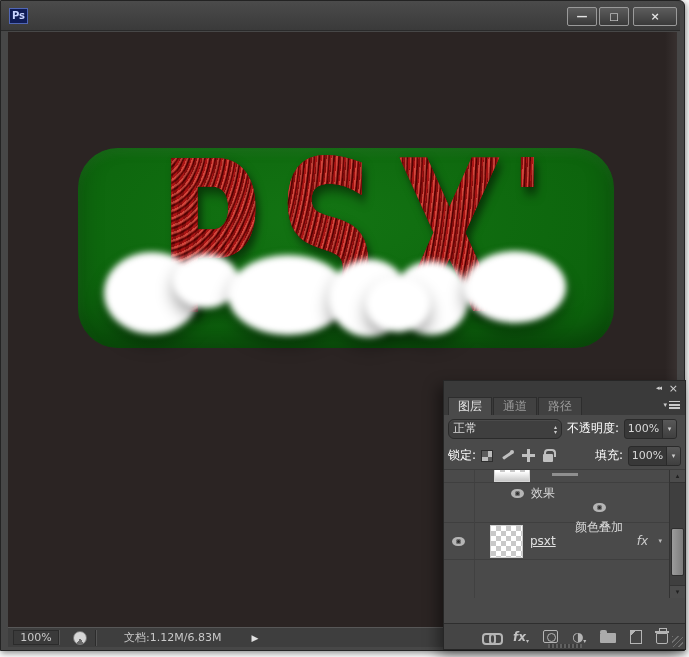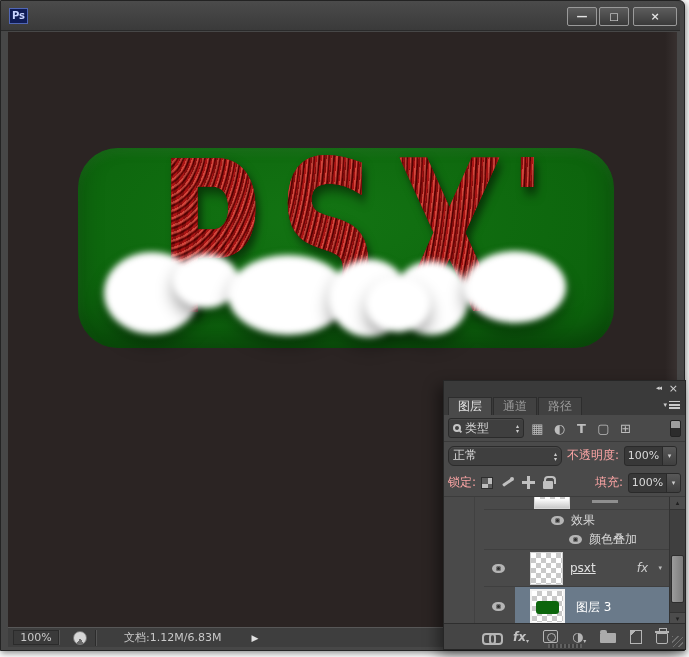--- a/index.html
+++ b/index.html
@@ -99,21 +99,21 @@
                  position:relative; margin-right:4px; flex:none; }
   .search-icon::after { content:''; position:absolute; width:4px; height:2px;
                         background:#c5c5c5; transform:rotate(45deg); right:-3px; bottom:-2px; }
   .updown { margin-left:auto; display:flex; flex-direction:column; font-size:6px;
             line-height:5px; color:#cccccc; text-align:center; }
   .ficon { font-size:13px; color:#bdbdbd; width:17px; text-align:center; }
   .ficon.ftype { font-weight:bold; }
   .filter-toggle { margin-left:auto; width:11px; height:17px;
                    background:linear-gradient(#9e9e9e 0 45%, #2c2c2c 45%);
                    border:1px solid #232323; border-radius:2px; }
-  .lbl { color:#fca5a5; }
+  .lbl { color:#ffffff; }
   .valbox { display:flex; align-items:center; height:20px; background:#383838;
             border:1px solid #2a2a2a; border-radius:3px; overflow:hidden; }
   .valbox .val { width:37px; text-align:center; font-size:11px; }
   .valbox .dd { width:14px; align-self:stretch; background:linear-gradient(#585858,#3f3f3f);
                 border-left:1px solid #2a2a2a; font-size:7px; line-height:19px;
                 text-align:center; color:#cccccc; }
   .lockicons { display:flex; align-items:center; gap:8px; }
   .lk { position:relative; width:13px; height:13px; flex:none; }
   .lk-checker { background:conic-gradient(#bdbdbd 25%, #5c5c5c 0 50%, #bdbdbd 0 75%, #5c5c5c 0);
                 background-size:12px 12px; width:12px; height:12px; border:1px solid #2e2e2e; }
@@ -124,38 +124,38 @@
   .lk-move { background:
                linear-gradient(#c0c0c0,#c0c0c0) center/13px 3px no-repeat,
                linear-gradient(#c0c0c0,#c0c0c0) center/3px 13px no-repeat; }
   .lk-lock { width:10px; }
   .lk-lock::before { content:''; position:absolute; left:1px; top:0; width:8px; height:6px;
                      border:2px solid #c0c0c0; border-bottom:none; border-radius:4px 4px 0 0; }
   .lk-lock::after { content:''; position:absolute; left:0; top:5px; width:10px; height:8px;
                     background:#c0c0c0; border-radius:1px; }
 
   .layer-list { position:relative; height:129px; background:#4a4a4a; border-top:1px solid #3c3c3c; overflow:hidden; }
-  .llist { position:absolute; left:0; top:0; right:16px; bottom:0;padding-left:40px; }
+  .llist { position:absolute; left:0; top:0; right:16px; bottom:0; }
   .gutter-line { position:absolute; left:30px; top:0; bottom:0; width:1px; background:#414141; }
   .eye { display:inline-block; width:13px; height:9px; background:#b5b5b5;
          border-radius:50%/55%; position:relative; flex:none; }
   .eye::after { content:''; position:absolute; left:4px; top:2px; width:5px; height:5px;
                 border-radius:50%; background:#2e2e2e; box-shadow:inset 0 0 0 1px #7a7a7a; }
   .checker { background-color:#fff;
              background-image:conic-gradient(#c9c9c9 25%, #ffffff 0 50%, #c9c9c9 0 75%, #ffffff 0);
              background-size:10px 10px; }
   .row-clip { position:relative; height:13px; border-bottom:1px solid #3f3f3f; }
   .clip-thumb { position:absolute; left:50px; top:0; width:36px; height:12px;
                 border:1px solid #d6d6d6; border-top:none; }
   .clip-thumb::after { content:''; position:absolute; left:0; right:0; bottom:0; height:9px;
                        background:linear-gradient(#fdfdfd,#c8c8c8); }
   .clip-dash { position:absolute; left:108px; top:3px; width:26px; height:3px; background:#8f8f8f; }
   .row-fx { height:20px; display:flex; align-items:center; gap:7px; }
   .row-fx.effects { padding-left:67px; }
-  .row-fx.overlay { padding-left:85px; border-bottom:1px solid #3f3f3f; }
+  .row-fx.overlay { padding-left:85px; border-bottom:1px solid #3f3f3f;flex-direction:column; }
   .row-layer { position:relative; }
   .row-psxt { height:37px; border-bottom:1px solid #3f3f3f; }
   .row-l3 { height:39px; }
   .sel-bg { position:absolute; left:31px; right:0; top:0; bottom:0; background:#6a7a8a; }
   .row-layer .eye { position:absolute; left:8px; }
   .row-psxt .eye { top:14px; }
   .row-l3 .eye { top:15px; }
   .thumb { position:absolute; left:46px; }
   .row-psxt .thumb { top:2px; width:33px; height:33px; border:1px solid #cfcfcf; }
   .row-l3 .thumb { top:2px; width:35px; height:35px; border:2px solid #f2f2f2; }
@@ -255,36 +255,20 @@
     <div class="tabs">
       <span class="tab active">图层</span>
       <span class="tab">通道</span>
       <span class="tab">路径</span>
       <span class="panel-menu">
         <span class="pm-arrow">▾</span>
         <span class="pm-bars"></span>
       </span>
     </div>
 
-    <div class="ctl-row filter-row">
-      <span class="combo kind-combo">
-        <span class="search-icon"></span>
-        <span>类型</span>
-        <span class="updown">
-            <span>▴</span>
-            <span>▾</span>
-          </span>
-      </span>
-      <span class="ficon">▦</span>
-      <span class="ficon">◐</span>
-      <span class="ficon ftype">T</span>
-      <span class="ficon">▢</span>
-      <span class="ficon">⊞</span>
-      <span class="filter-toggle"></span>
-    </div>
 
     <div class="ctl-row">
       <span class="combo blend-combo">
         <span>正常</span>
         <span class="updown">
             <span>▴</span>
             <span>▾</span>
           </span>
       </span>
       <span class="lbl">不透明度:</span>
@@ -329,28 +313,20 @@
         </div>
 
         <div class="row-layer row-psxt">
           <span class="eye"></span>
           <span class="thumb checker"></span>
           <span class="lname">psxt</span>
           <span class="fx-badge">fx</span>
           <span class="fx-caret">▾</span>
         </div>
 
-        <div class="row-layer row-l3">
-          <span class="sel-bg"></span>
-          <span class="eye"></span>
-          <span class="thumb checker">
-              <span class="green-shape"></span>
-            </span>
-          <span class="lname">图层 3</span>
-        </div>
       </div>
 
       <div class="scrollbar">
         <span class="sb-btn sb-up">▴</span>
         <span class="sb-thumb"></span>
         <span class="sb-btn sb-down">▾</span>
       </div>
     </div>
 
     <div class="panel-bottom">

